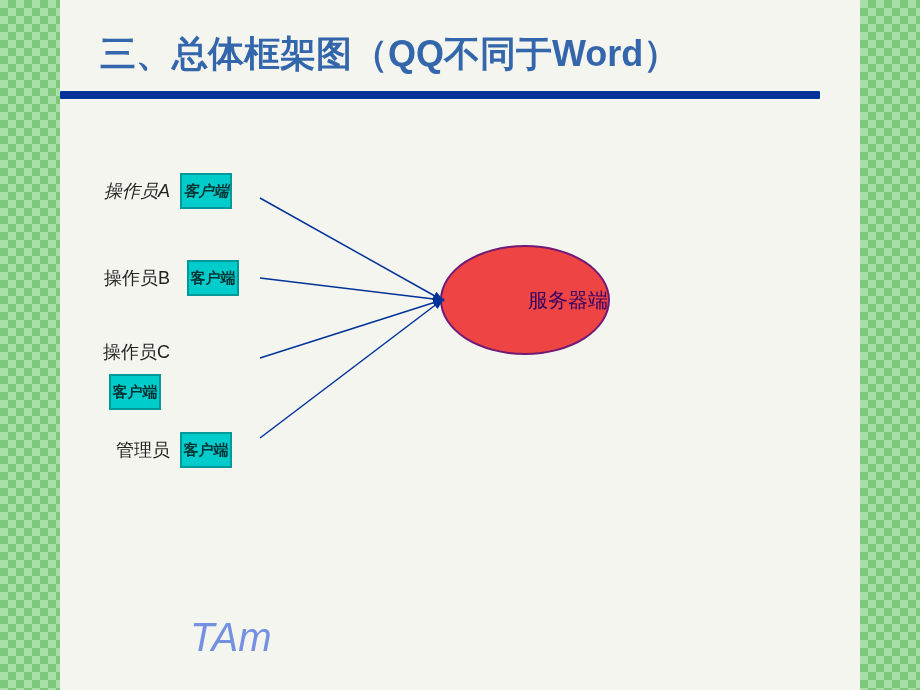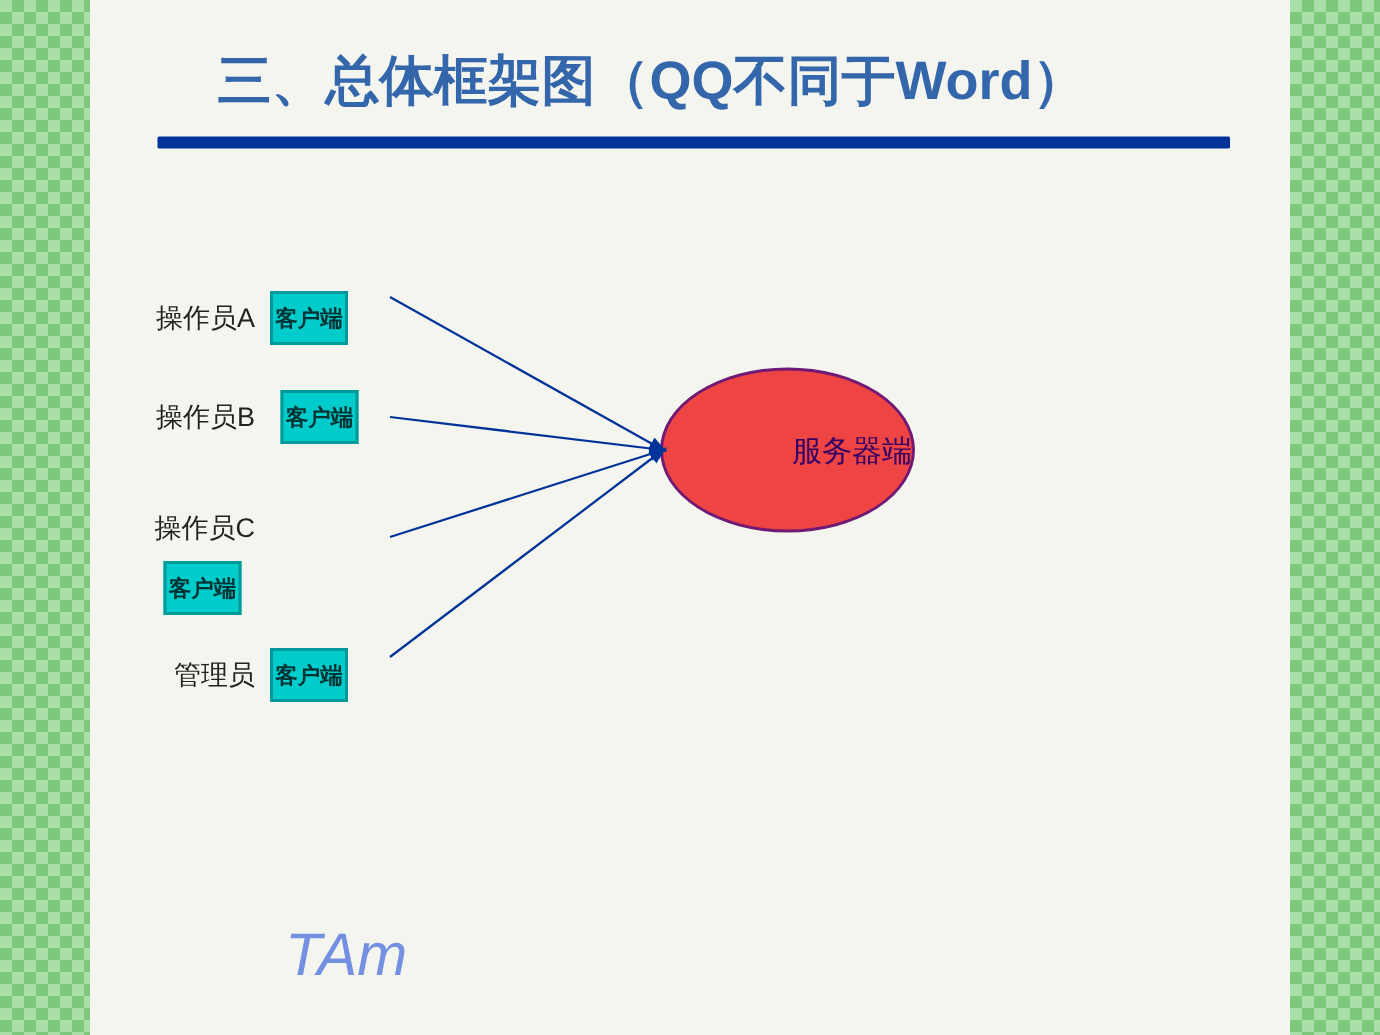--- a/index.html
+++ b/index.html
@@ -39,21 +39,20 @@
     }
 
     
     .content-area {
       position: absolute;
       left: 60px;
       top: 0;
       right: 60px;
       bottom: 0;
       background: #f5f5f0;
-      padding-left: 45px;
     }
 
     
     .title-section {
       padding: 30px 40px 0 40px;
     }
 
     .title-text {
       font-size: 36px;
       color: #3366aa;
@@ -158,21 +157,21 @@
   <div class="content-area">
 
     <div class="title-section">
       <div class="title-text">三、总体框架图（QQ不同于Word）</div>
     </div>
 
     <div class="blue-rule"></div>
 
     <div class="diagram-area">
 
-      <div class="operator-row" style="top: 64px; left: 40px;">
+      <div class="operator-row" style="top: 43px; left: 40px; font-style: italic;">
         <span class="operator-label">操作员A</span>
         <div class="client-box">客户端</div>
       </div>
 
       <div class="operator-row" style="top: 130px; left: 40px; gap: 17px;">
         <span class="operator-label">操作员B</span>
         <div class="client-box">客户端</div>
       </div>
 
       <div class="operator-row" style="top: 210px; left: 40px; flex-direction: column;">

